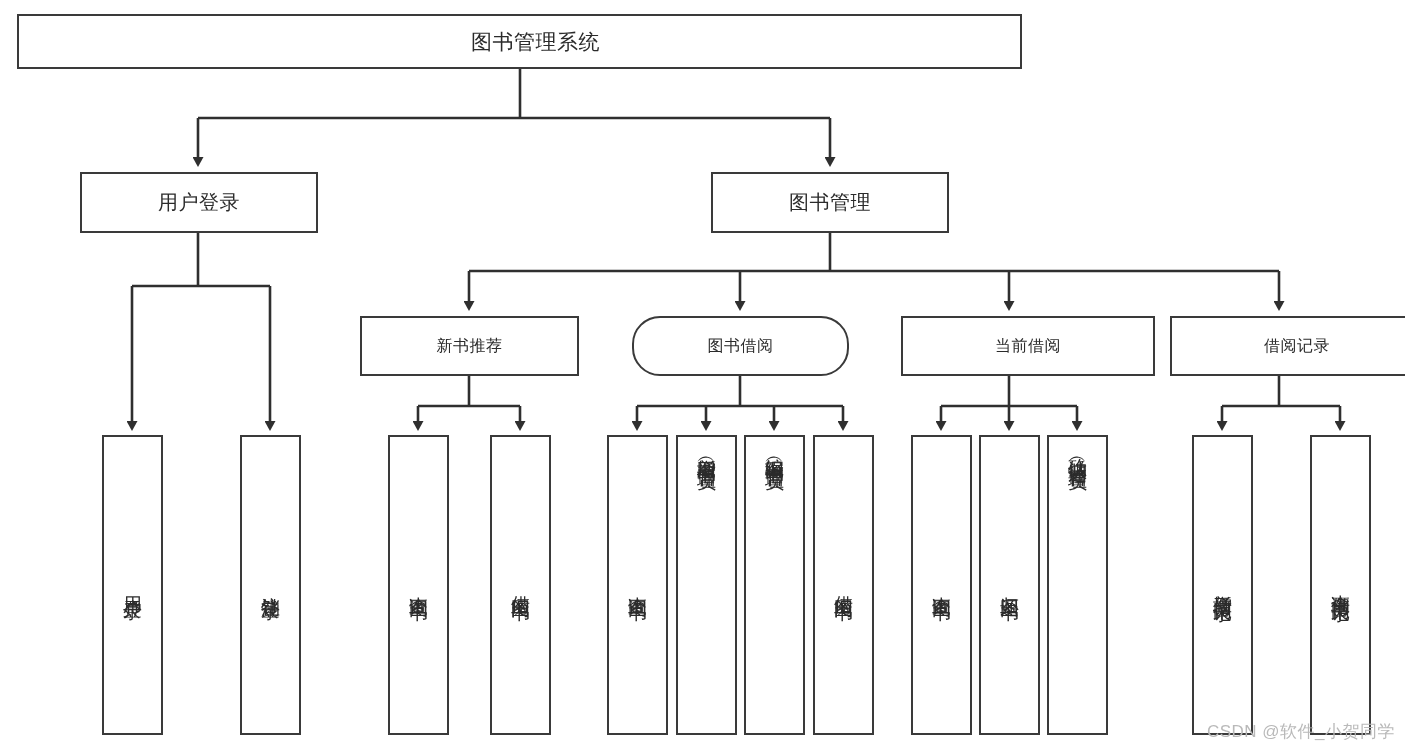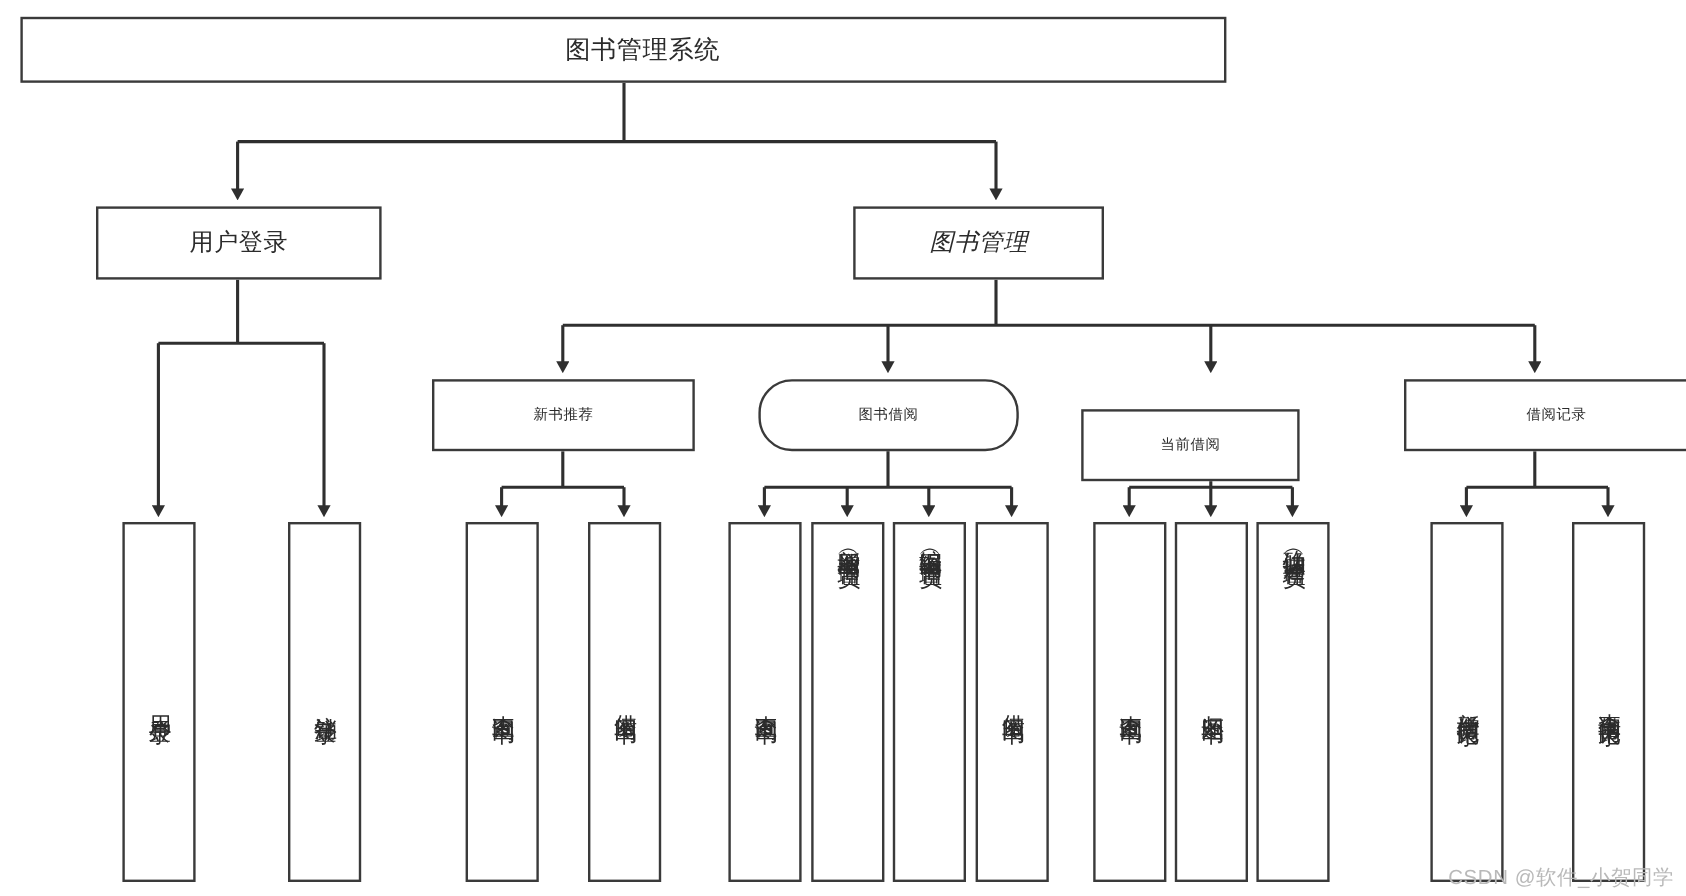--- a/index.html
+++ b/index.html
@@ -36,21 +36,21 @@
     color: #2b2b2b;
   }
   .node .label {
     display: block;
     text-align: center;
     line-height: 1.12;
     letter-spacing: 0.5px;
   }
   .node.root .label { font-size: 21px; }
   .node.lvl2 .label { font-size: 20px; }
-  .node.lvl3 .label { font-size: 12px; text-align: right; }
+  .node.lvl3 .label { font-size: 16px; text-align: right; }
 
   
   .node.leaf {
     align-items: flex-start;
     justify-content: center;
     padding-top: 6px;
   }
   .node.leaf .label {
     writing-mode: vertical-rl;
     text-orientation: upright;
@@ -135,33 +135,33 @@
   </svg>
 
   <div class="node root" style="left:17px; top:14px; width:1005px; height:55px;padding-left:32px;">
     <span class="label">图书管理系统</span>
   </div>
 
   <div class="node lvl2" style="left:80px; top:172px; width:238px; height:61px;">
     <span class="label">用户登录</span>
   </div>
 
-  <div class="node lvl2" style="left:711px; top:172px; width:209px; height:61px;font-style:italic;">
+  <div class="node lvl2" style="left:711px; top:172px; width:238px; height:61px;">
     <span class="label">图书管理</span>
   </div>
 
   <div class="node lvl3" style="left:360px; top:316px; width:219px; height:60px;">
     <span class="label">新书推荐</span>
   </div>
 
   <div class="node lvl3" style="left:632px; top:316px; width:217px; height:60px;border-radius:28px;">
     <span class="label">图书借阅</span>
   </div>
 
-  <div class="node lvl3" style="left:901px; top:316px; width:182px; height:60px;margin-top:25px;">
+  <div class="node lvl3" style="left:901px; top:316px; width:254px; height:60px;">
     <span class="label">当前借阅</span>
   </div>
 
   <div class="node lvl3" style="left:1170px; top:316px; width:254px; height:60px;">
     <span class="label">借阅记录</span>
   </div>
 
   <div class="node leaf mid-text" style="left:102px; top:435px; width:61px; height:300px;">
     <span class="label">用户登录</span>
   </div>

